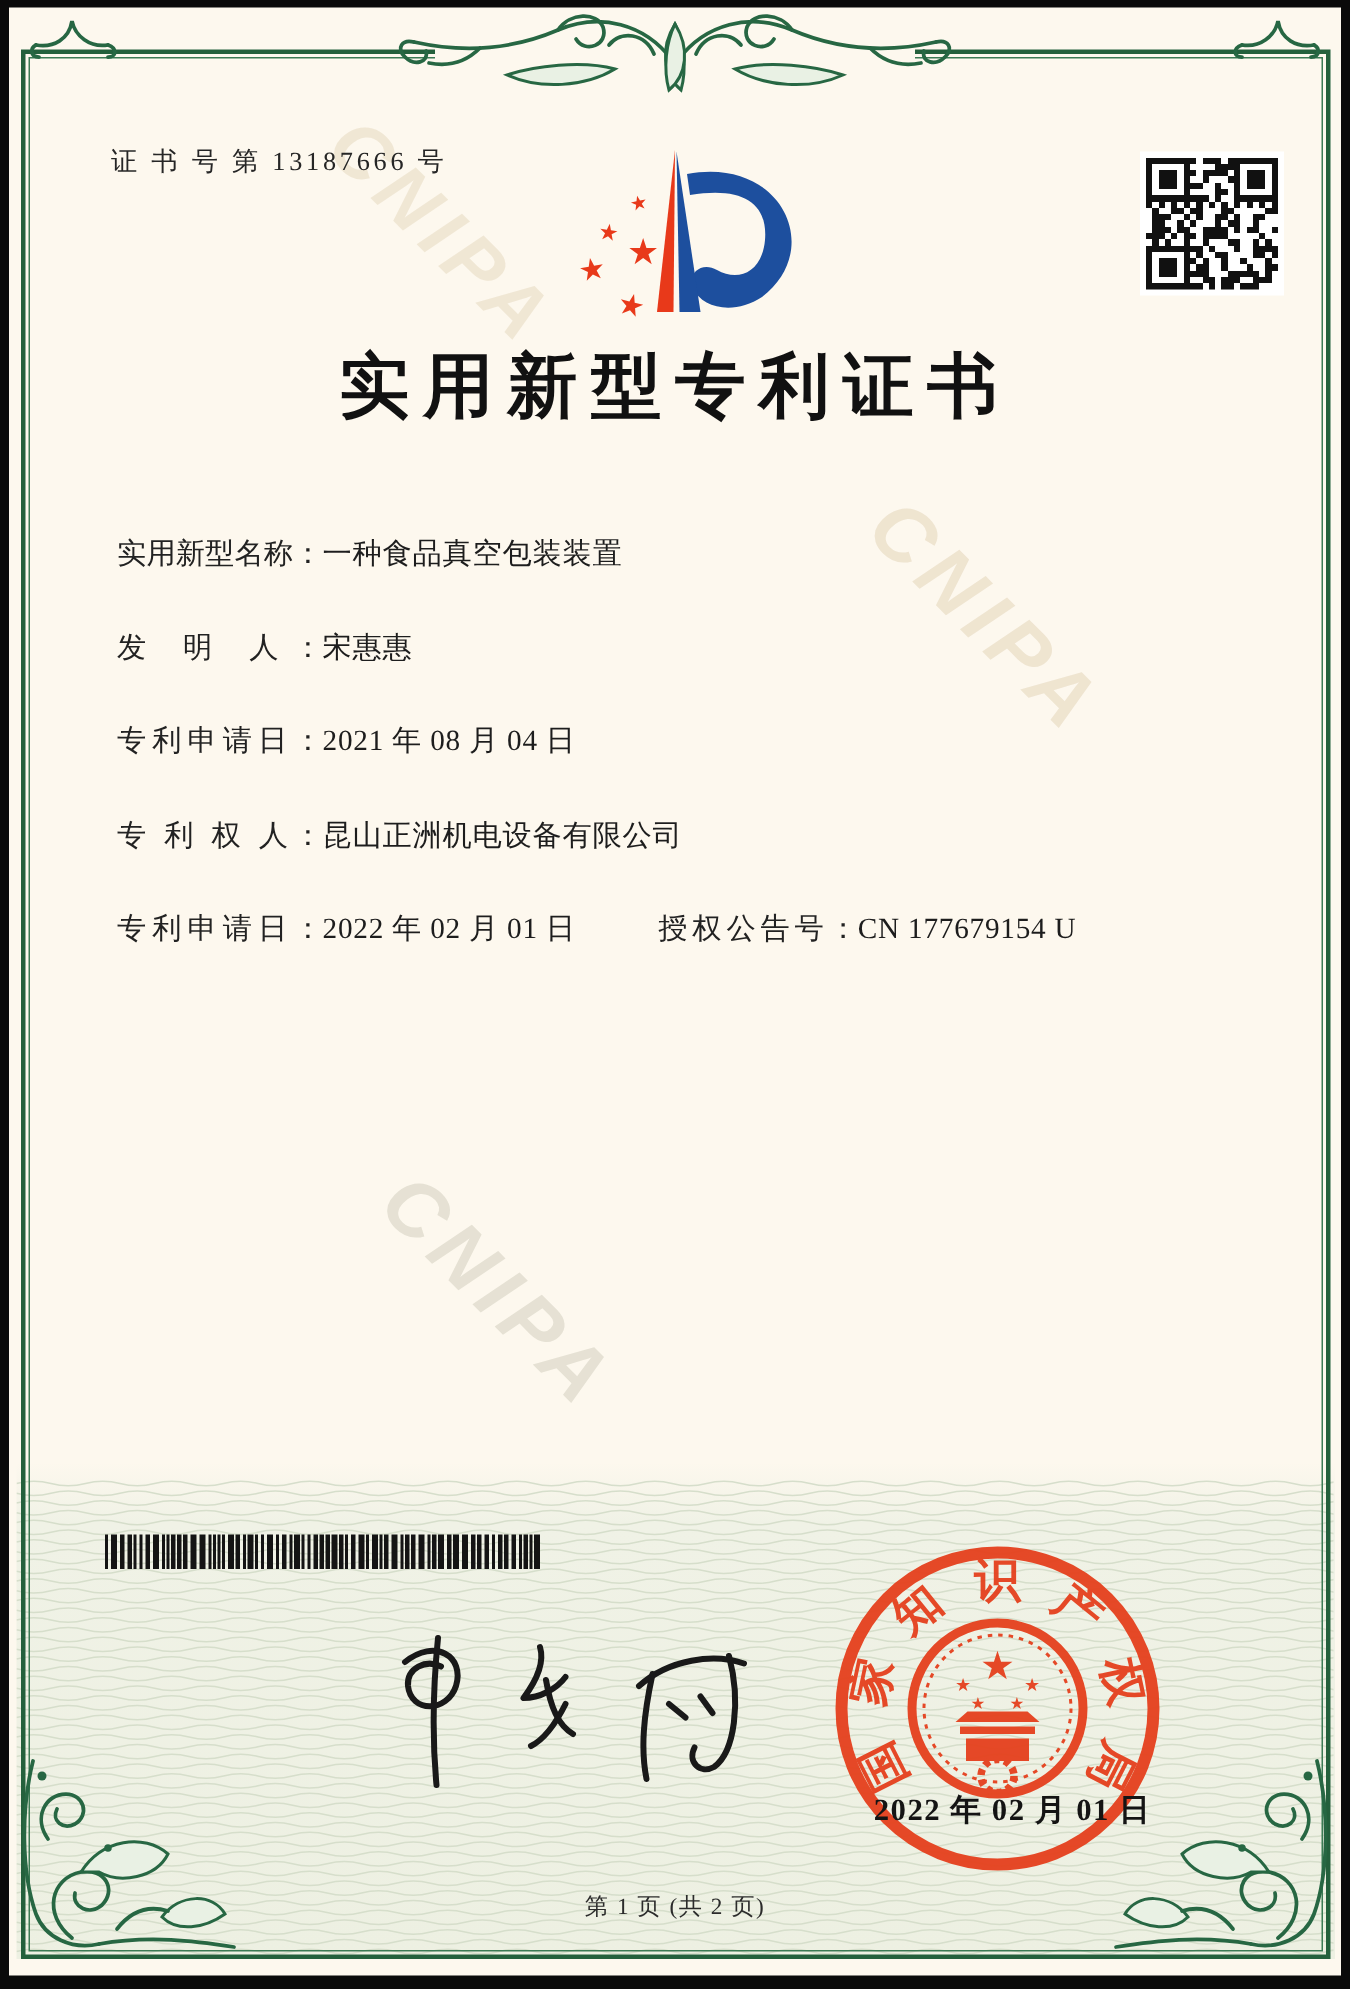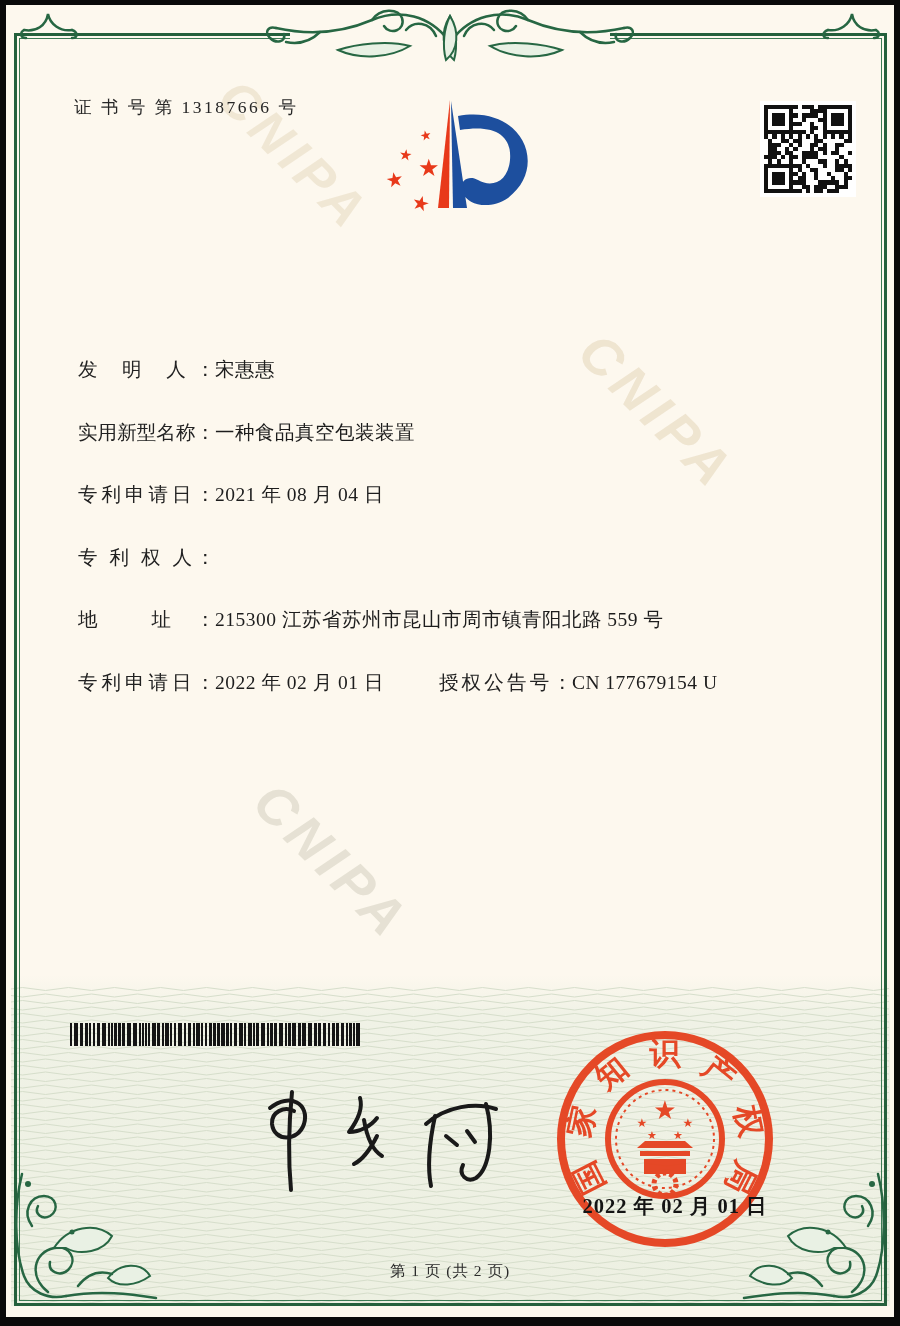--- a/index.html
+++ b/index.html
@@ -434,40 +434,38 @@
         <rect x="8" y="20" width="1" height="1" fill="#111"></rect>
         <rect x="10" y="20" width="1" height="1" fill="#111"></rect>
         <rect x="12" y="20" width="1" height="1" fill="#111"></rect>
         <rect x="13" y="20" width="1" height="1" fill="#111"></rect>
         <rect x="15" y="20" width="1" height="1" fill="#111"></rect>
         <rect x="16" y="20" width="1" height="1" fill="#111"></rect>
         <rect x="17" y="20" width="1" height="1" fill="#111"></rect>
       </svg>
   </div>
 
+  <div class="title">实用新型专利证书</div>
 
   <div class="fields">
+    <div class="frow">
+      <div class="flabel">实用新型名称：</div>
+      <div class="fvalue">一种食品真空包装装置</div>
+    </div>
     <div class="frow">
       <div class="flabel">发 明 人：</div>
       <div class="fvalue">宋惠惠</div>
-    </div>
-    <div class="frow">
-      <div class="flabel">实用新型名称：</div>
-      <div class="fvalue">一种食品真空包装装置</div>
     </div>
     <div class="frow">
       <div class="flabel">专利申请日：</div>
       <div class="fvalue">2021 年 08 月 04 日</div>
     </div>
     <div class="frow">
       <div class="flabel">专 利 权 人：</div>
-    </div>
-    <div class="frow">
-      <div class="flabel">地 址：</div>
-      <div class="fvalue">215300  江苏省苏州市昆山市周市镇青阳北路 559 号</div>
+      <div class="fvalue">昆山正洲机电设备有限公司</div>
     </div>
     <div class="frow">
       <div class="flabel">专利申请日：</div>
       <div class="fvalue" style="flex:none">2022 年 02 月 01 日</div>
       <div class="fgroup2">
         <div class="flabel">授权公告号：</div>
         <div class="fvalue">CN 177679154 U</div>
       </div>
     </div>
   </div>

